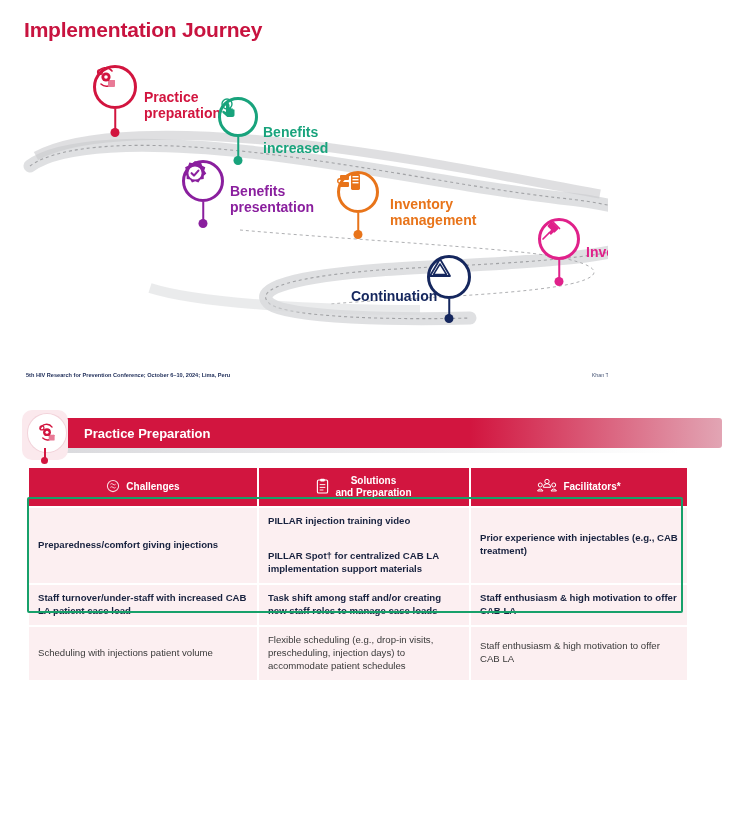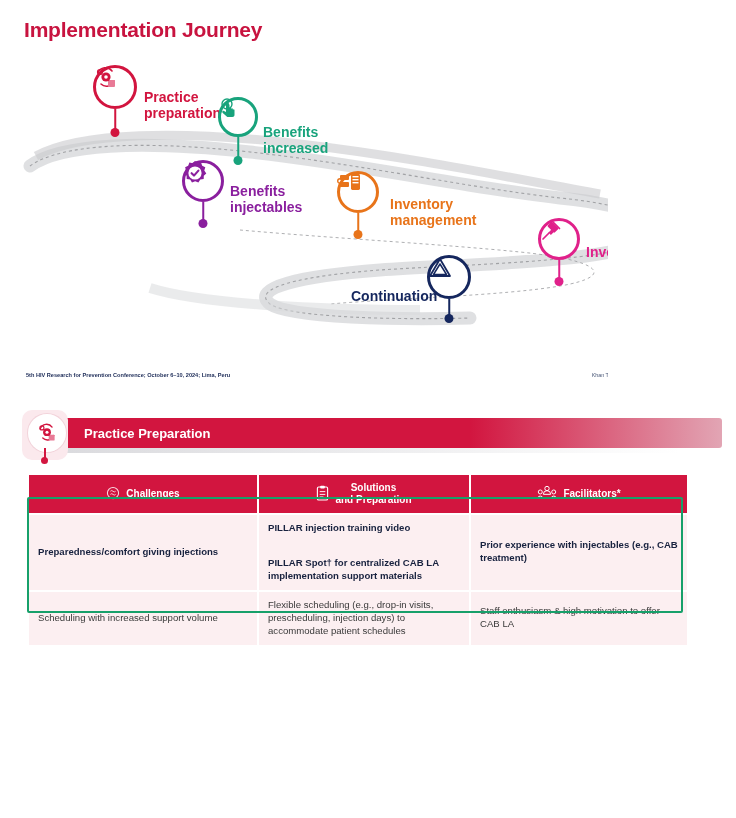--- a/index.html
+++ b/index.html
@@ -34,21 +34,21 @@
   #banner-bar-shadow{position:absolute;left:36px;top:30px;right:40px;height:5px;
      background:linear-gradient(90deg,rgba(150,150,160,.35),rgba(255,255,255,0));}
   #banner-title{position:absolute;left:62px;top:8px;font-size:13px;font-weight:bold;color:#ffffff;}
   #banner-badge{position:absolute;left:0;top:-8px;width:46px;height:50px;background:#fbe9ed;border-radius:10px;}
   #banner-icon{position:absolute;left:6px;top:4px;width:34px;height:34px;border-radius:50%;background:#ffffff;
      border:2px solid #ffffff;box-shadow:0 0 0 1px #f2d3da;display:flex;align-items:center;justify-content:center;}
   #banner-stem{position:absolute;left:22px;top:38px;width:1.5px;height:10px;background:#d2153f;}
   #banner-dot{position:absolute;left:19px;top:47px;width:7px;height:7px;border-radius:50%;background:#d2153f;}
 
   
-  #tbl-wrap{position:absolute;left:27px;top:69px;width:597px;}
+  #tbl-wrap{position:absolute;left:27px;top:62px;width:597px;}
   table.matrix{border-collapse:separate;border-spacing:2px;width:656px;table-layout:fixed;}
   table.matrix th{background:#d2153f;color:#ffffff;font-size:10px;font-weight:bold;
       padding:7px 4px;text-align:center;vertical-align:middle;line-height:1.2;}
   table.matrix td{background:#fceff1;font-size:9.6px;color:#18223f;padding:7px 9px;vertical-align:middle;line-height:1.35;}
   table.matrix tr.hl td{font-weight:bold;}
   table.matrix tr.plain td{background:#fceff1;font-weight:normal;color:#3a3a3a;}
   .th-inner{display:flex;align-items:center;justify-content:center;gap:6px;}
   .sol-lines span{display:block;}
   .sol-lines span+span{margin-top:22px;}
   #hl-box{position:absolute;left:27px;top:93px;width:656px;height:116px;border:2.5px solid #17a06a;
@@ -119,21 +119,21 @@
           <path d="M13 1 l2.6 2.2 3.4 -0.6 1.2 3.2 3.1 1.5 -1 3.3 2 2.8 -2.5 2.3 -0.1 3.4 -3.4 0.5 -1.9 2.9 -3.2 -1.2 -3.2 1.2 -1.9 -2.9 -3.4 -0.5 -0.1 -3.4 -2.5 -2.3 2 -2.8 -1 -3.3 3.1 -1.5 1.2 -3.2 3.4 0.6z" fill="#8a1f9e"></path>
           <circle cx="13" cy="13" r="6.6" fill="#ffffff"></circle>
           <path d="M9.6 13.2 l2.4 2.4 4.4 -5" fill="none" stroke="#8a1f9e" stroke-width="2.1" stroke-linecap="round" stroke-linejoin="round"></path>
         </svg>
       </div>
       <div class="stem" style="top:42px;height:20px;background:#8a1f9e;"></div>
       <div class="dot" style="top:59px;background:#8a1f9e;"></div>
     </div>
     <div class="nlabel" style="left:230px;top:135px;color:#8a1f9e;">
       <span>Benefits</span><br>
-      <span>injectables</span>
+      <span>presentation</span>
     </div>
 
     <div class="node" style="left:337px;top:123px;">
       <div class="ring" style="width:42px;height:42px;border:3px solid #e8741a;">
         <svg width="26" height="24" viewBox="0 0 26 24">
           <rect x="3" y="4" width="9" height="5" rx="1" fill="#e8741a"></rect>
           <rect x="3" y="11" width="9" height="5" rx="1" fill="#e8741a"></rect>
           <rect x="14" y="3" width="9" height="16" rx="1.4" fill="#e8741a"></rect>
           <rect x="15.5" y="5" width="6" height="1.4" fill="#ffffff"></rect>
           <rect x="15.5" y="8" width="6" height="1.4" fill="#ffffff"></rect>
@@ -266,22 +266,27 @@
         <tr class="hl">
           <td>Preparedness/comfort giving injections</td>
           <td>
             <span class="sol-lines">
               <span>PILLAR injection training video</span>
               <span>PILLAR Spot† for centralized CAB LA implementation support materials</span>
             </span>
           </td>
           <td>Prior experience with injectables (e.g., CAB treatment)</td>
         </tr>
+        <tr class="hl">
+          <td>Staff turnover/under-staff with increased CAB LA patient case load</td>
+          <td>Task shift among staff and/or creating new staff roles to manage case loads</td>
+          <td>Staff enthusiasm &amp; high motivation to offer CAB LA</td>
+        </tr>
         <tr class="plain">
-          <td>Scheduling with increased support volume</td>
+          <td>Scheduling with injections patient volume</td>
           <td>Flexible scheduling (e.g., drop-in visits, prescheduling, injection days) to accommodate patient schedules</td>
           <td>Staff enthusiasm &amp; high motivation to offer CAB LA</td>
         </tr>
       </tbody>
     </table>
   </div>
   <div id="hl-box"></div>
 
 </div>
 

